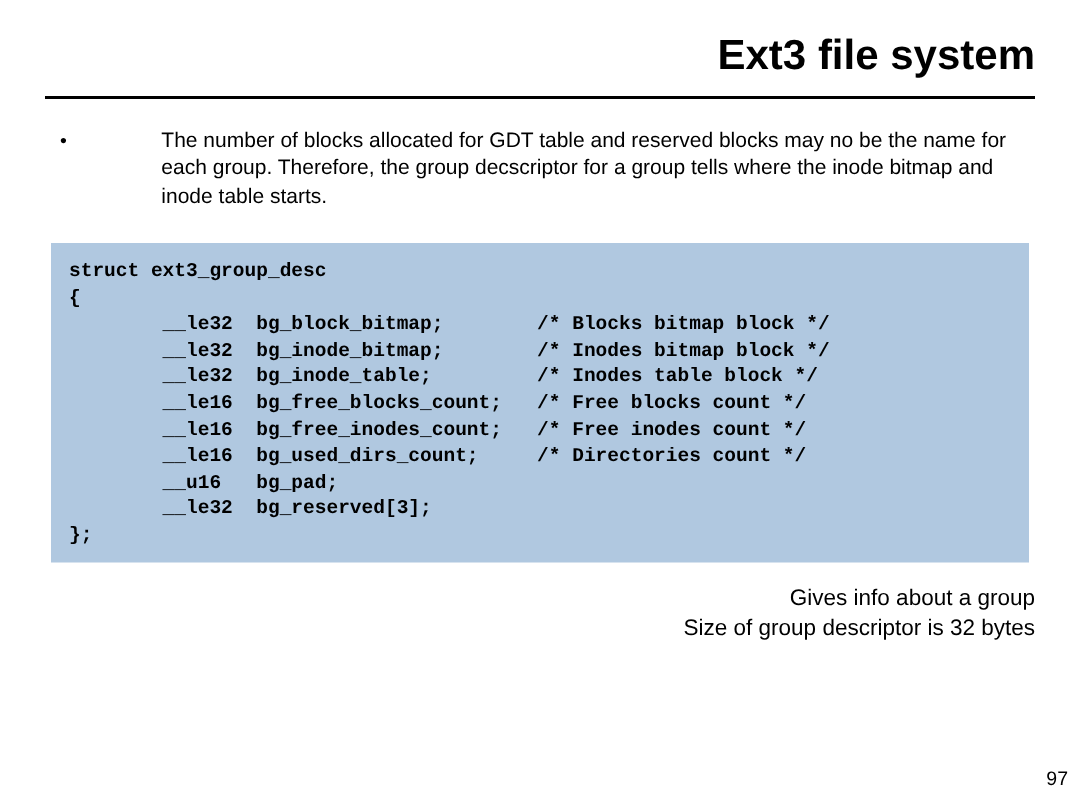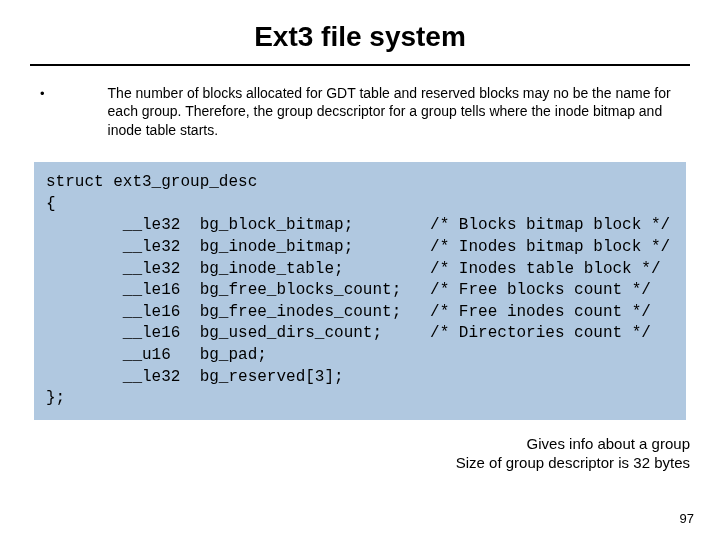--- a/index.html
+++ b/index.html
@@ -18,20 +18,21 @@
     .title-block {
       text-align: center;
       border-bottom: 2px solid #000;
       padding-bottom: 10px;
       margin-bottom: 18px;
     }
     .title-block h1 {
       font-size: 28px;
       font-weight: bold;
       line-height: 1.2;
+      text-align: right;
     }
     .body-text {
       display: flex;
       align-items: flex-start;
       margin-bottom: 22px;
       padding: 0 10px;
     }
     .bullet {
       font-size: 13px;
       margin-right: 18px;
@@ -39,35 +40,36 @@
     }
     .body-para {
       font-size: 14px;
       line-height: 1.35;
       font-weight: normal;
       margin-left: 45px;
     }
     .code-block {
       background: #B0C8E0;
       font-family: "Courier New", Courier, monospace;
-      font-size: 16px;
+      font-size: 13px;
       line-height: 1.35;
       padding: 10px 12px;
       white-space: pre;
       margin: 0 4px 14px 4px;
+      font-weight: bold;
     }
     .caption {
       text-align: right;
       font-size: 15px;
       line-height: 1.3;
     }
     .page-num {
       position: absolute;
       bottom: 14px;
-      right: 26px;
+      right: 8px;
       font-size: 13px;
     }
   </style>
 </head>
 <body>
 
 <div class="title-block">
   <h1>
     <span>Ext3 file system</span><br>
   </h1>

